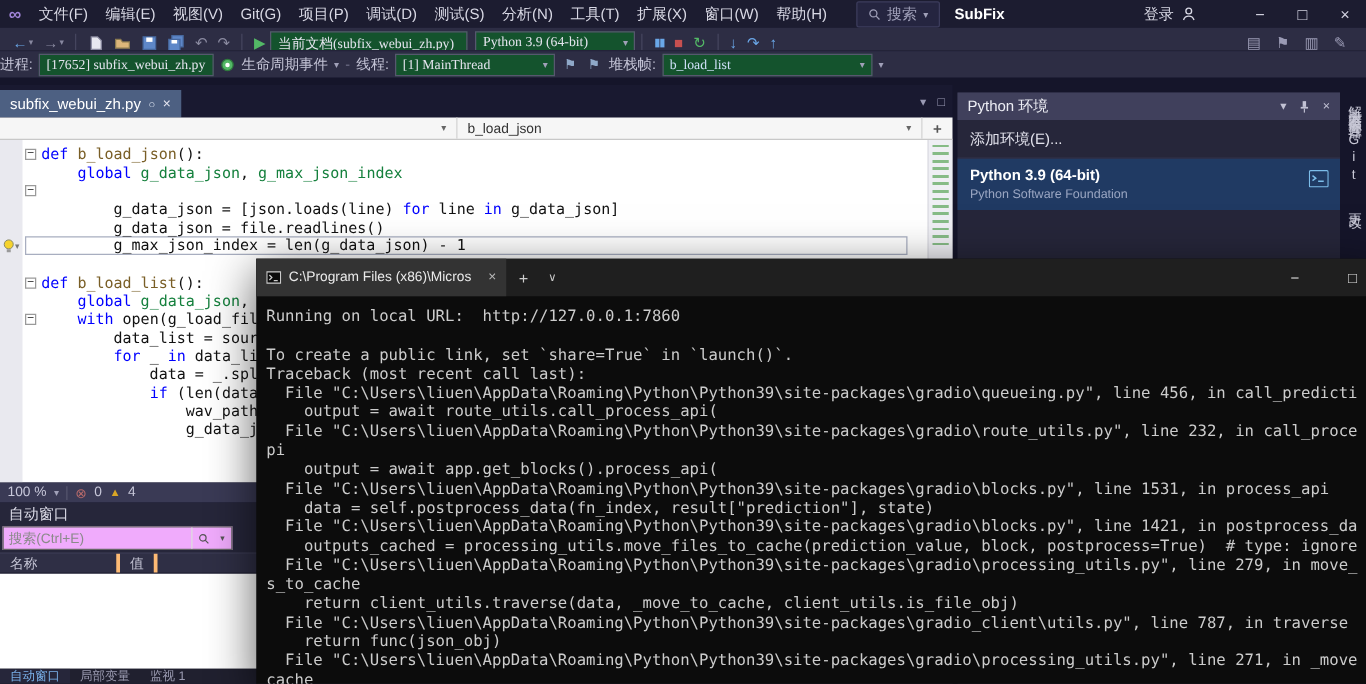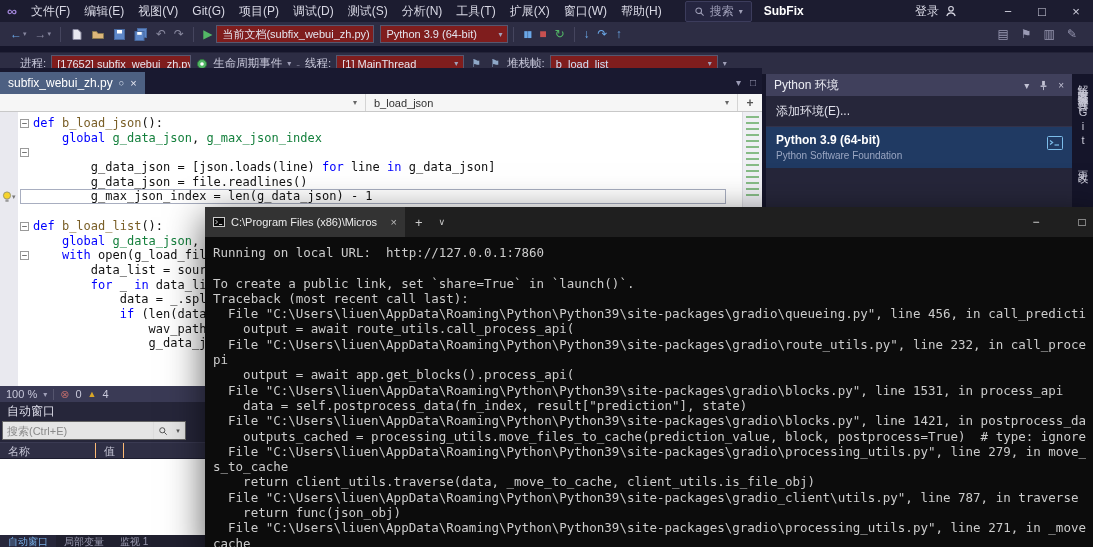--- a/index.html
+++ b/index.html
@@ -22,28 +22,28 @@
   .win-btn{width:34px;height:100%;display:flex;align-items:center;justify-content:center;
            color:#cfcfdd;font-size:13px;}
 
   
   .toolbar{position:absolute;left:0;top:22px;width:100%;height:24px;background:#2d2d44;
            display:flex;align-items:center;padding:0 6px;color:#b8b8cc;font-size:12px;}
   .tb-ico{padding:0 4px;display:flex;align-items:center;gap:1px;}
   .mini-chev{font-size:7px;color:#8888a0;}
   .blue{color:#6aa7e8;}.green{color:#53b866;}.red{color:#c75050;}.gray{color:#8a8aa0;}
   .tb-sep{width:1px;height:15px;background:#45455e;margin:0 5px;}
-  .combo{height:18px;background:#7f1d1d;border:1px solid #57576f;display:flex;align-items:center;
-         justify-content:space-between;padding:0 5px;gap:8px;color:#e4e4ee;font-size:11px;white-space:nowrap;overflow:hidden;}
+  .combo{height:18px;background:#14532d;border:1px solid #57576f;display:flex;align-items:center;
+         justify-content:space-between;padding:0 5px;gap:8px;color:#e4e4ee;font-size:11px;white-space:nowrap;overflow:hidden;font-family:Liberation Serif, serif;}
   .start-combo{width:158px;}
   .pyver-combo{width:128px;}
   .tb-right{margin-left:auto;display:flex;align-items:center;gap:12px;padding-right:10px;color:#9a9ab4;font-size:12px;}
 
-  .debugbar{position:absolute;left:0;top:52px;width:100%;height:22px;background:#2d2d44;
-            border-top:1px solid #232338;display:flex;align-items:center;padding:0 20px;
+  .debugbar{position:absolute;left:0;top:40px;width:100%;height:22px;background:#2d2d44;
+            border-top:1px solid #232338;display:flex;align-items:center;padding:0 0;
             color:#c4c4d6;font-size:11.5px;gap:5px;text-align:center;}
   .process-combo{width:140px;}
   .thread-combo{width:128px;}
   .stack-combo{width:168px;color:#cfe0f8;}
   .flag-ico{color:#8fa8c8;font-size:11px;padding:0 2px;}
 
   
   .editor-group{position:absolute;left:0;top:68px;width:762px;height:479px;background:#191930;}
   .tab-strip{position:absolute;left:0;top:0;width:100%;height:26px;}
   .editor-tab{position:absolute;left:0;top:4px;height:22px;background:#4d6082;color:#fff;
@@ -82,31 +82,31 @@
   .ed-status{position:absolute;left:0;top:318px;width:100%;height:16px;background:#3a3a55;
              display:flex;align-items:center;padding:0 6px;gap:6px;color:#c8c8da;font-size:11px;}
   .stat-sep{width:1px;height:11px;background:#55556e;}
   .err-ico{color:#b86a6a;font-size:11px;}
   .warn-ico{color:#d9a626;font-size:9px;}
   .stat-arrows{margin-left:auto;display:flex;gap:10px;color:#a8a8c0;font-size:10px;padding-right:6px;}
 
   
   .autos{position:absolute;left:0;top:334px;width:100%;height:145px;background:#26263a;}
   .autos-title{height:19px;line-height:19px;padding:0 7px;color:#dcdce8;font-size:12px;}
-  .autos-search{margin:0 2px;width:184px;height:19px;background:#e5e5e5;border:1px solid #666;
+  .autos-search{margin:0 2px;width:184px;height:19px;background:#f0abfc;border:1px solid #666;
                 display:flex;align-items:center;}
   .autos-search input{flex:1;border:0;outline:0;background:transparent;font-size:11px;
                       padding:0 4px;color:#333;font-family:inherit;min-width:0;}
   .autos-search input::placeholder{color:#8a8a8a;}
   .search-btn{width:18px;display:flex;align-items:center;justify-content:center;color:#555;
               border-left:1px solid #ddd;height:100%;}
   .search-chev{width:14px;text-align:center;font-size:7px;color:#555;}
   .autos-cols{margin-top:2px;height:17px;background:#2f2f45;display:flex;align-items:center;
               font-size:11px;color:#c2c2d2;border-top:1px solid #3a3a52;border-bottom:1px solid #1e1e30;}
-  .autos-col{padding:0 8px;height:100%;line-height:16px;border-right:1px solid #fdba74;}
+  .autos-col{padding:0 8px;height:100%;line-height:16px;border-right:3px solid #fdba74;}
   .autos-col.first{width:96px;}
   .autos-body{background:#fff;height:76px;}
   .autos-tabbar{position:absolute;left:0;bottom:0;width:100%;height:12px;background:#20202f;
                 display:flex;font-size:10px;overflow:hidden;}
   .autos-tab{padding:0 8px;color:#9a9ab0;line-height:13px;}
   .autos-tab.active{background:#26263a;color:#79b0e8;}
 
   
   .env-panel{position:absolute;left:766px;top:74px;width:306px;height:473px;background:#26263a;}
   .env-header{height:22px;background:#40405c;display:flex;align-items:center;padding:0 8px;

